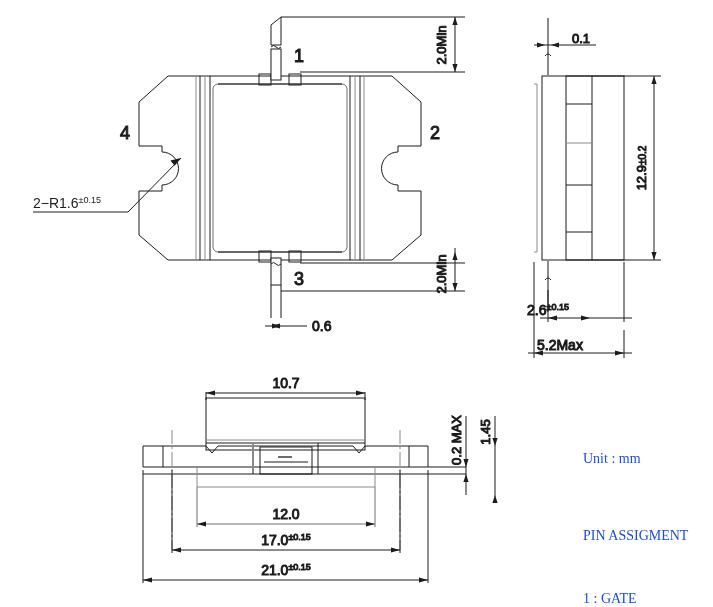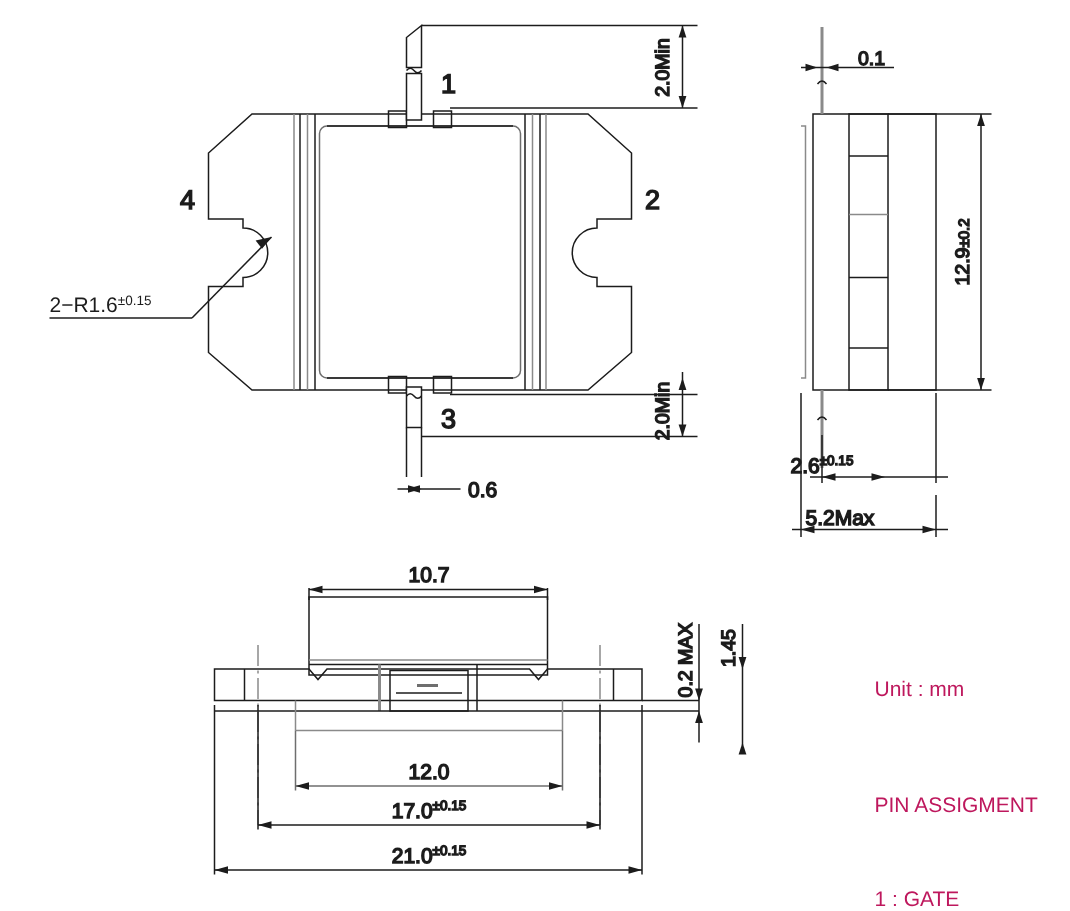--- a/index.html
+++ b/index.html
@@ -10,22 +10,22 @@
     color:#1a1a1a;
   }
   #sheet{position:absolute;left:0;top:0;width:713px;height:607px;}
   svg{display:block;}
   .txt{
     font-family:"Liberation Sans","DejaVu Sans",sans-serif;
     fill:#1c1c1c;
   }
   .notes{
     position:absolute;
-    font-family:Liberation Sans, sans-serif;
-    color:#be185d;
+    font-family:Liberation Serif, serif;
+    color:#1d4ed8;
     white-space:pre;
     line-height:1.0;
   }
   #unit-note{left:583px;top:452px;font-size:14px;}
   #pin-block{left:583px;top:501px;font-size:14px;}
   #pin-block .pin-title{font-size:14px;letter-spacing:0px;margin-bottom:3px;}
   #pin-block .pin-row{font-size:14px;margin-top:18px;}
 </style>
 </head>
 <body>

